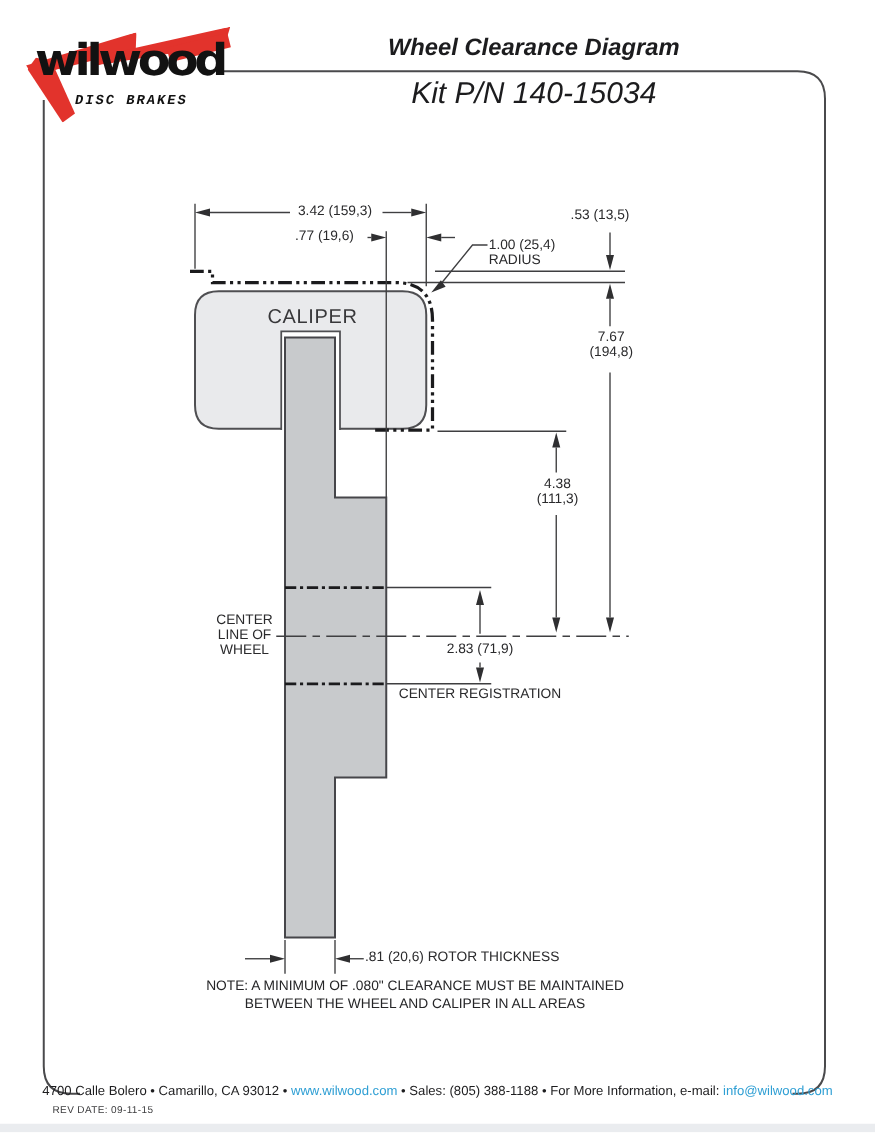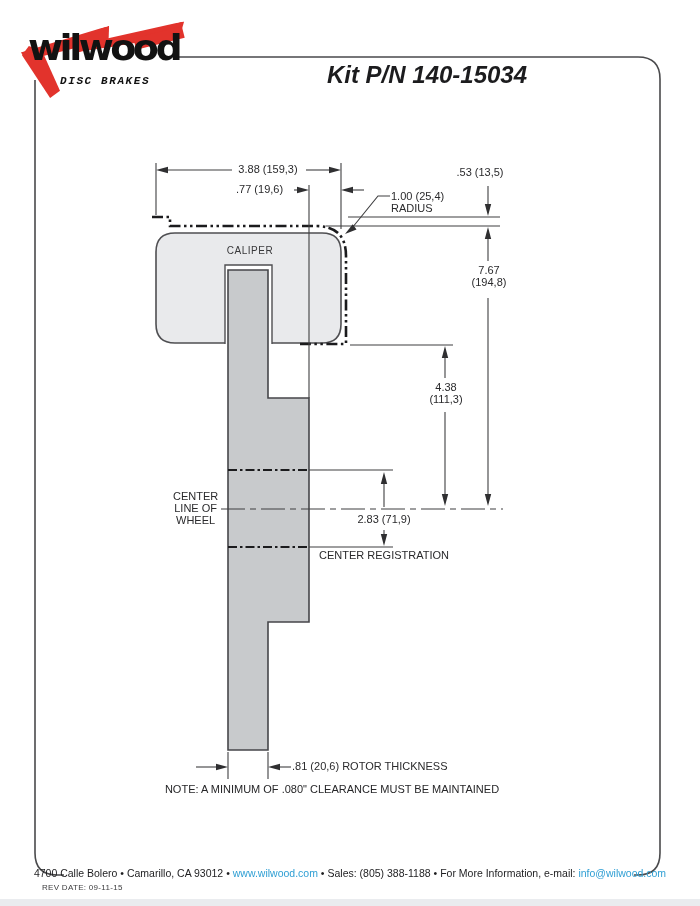--- a/index.html
+++ b/index.html
@@ -5,23 +5,23 @@
   html,body{margin:0;padding:0;background:#fff;}
   #page{position:relative;width:700px;height:906px;background:#fff;overflow:hidden;
         font-family:"Liberation Sans",sans-serif;color:#2a2a2c;}
   #diagram-svg{position:absolute;left:0;top:0;width:700px;height:906px;}
   .lbl{position:absolute;white-space:nowrap;font-size:11px;line-height:12px;color:#2a2a2c;}
   .lbl.bgw{background:#fff;padding:0 2px;}
   .ctr{transform:translateX(-50%);text-align:center;}
   .title{position:absolute;left:427px;top:28px;transform:translateX(-50%);
          font-size:19px;font-weight:bold;font-style:italic;color:#1c1c1e;white-space:nowrap;}
   .kit{position:absolute;left:427px;top:61px;transform:translateX(-50%);
-       font-size:24px;font-weight:bold;font-style:italic;color:#1c1c1e;white-space:nowrap;}
+       font-size:24px;font-weight:normal;font-style:italic;color:#1c1c1e;white-space:nowrap;}
   .caliper-lbl{position:absolute;left:250px;top:245px;transform:translateX(-50%);
-       font-size:10px;letter-spacing:.5px;color:#38383a;}
+       font-size:16px;letter-spacing:.5px;color:#38383a;}
   .note{position:absolute;left:332px;transform:translateX(-50%);font-size:11px;line-height:13px;
         color:#262628;white-space:nowrap;}
   
   #logo{position:absolute;left:16px;top:20px;width:176px;height:86px;}
   .brush{position:absolute;background:#e2332c;}
   #brush-a{left:4px;top:16px;width:92px;height:15px;transform:rotate(-13deg);
            clip-path:polygon(0 40%,100% 0,96% 90%,4% 100%);}
   #brush-b{left:58px;top:10px;width:112px;height:14px;transform:rotate(-9deg);
            clip-path:polygon(0 50%,100% 0,94% 100%,2% 100%);}
   #brush-c{left:6px;top:26px;width:38px;height:52px;
@@ -120,25 +120,26 @@
 
   <div id="logo">
     <div class="brush" id="brush-a" style="background: rgb(226, 51, 44);"></div>
     <div class="brush" id="brush-b" style="background: rgb(226, 51, 44);"></div>
     <div class="brush" id="brush-c" style="background: rgb(226, 51, 44);"></div>
     <div class="brush" id="brush-d" style="background: rgb(226, 51, 44);"></div>
     <div id="logo-brand">wilwood</div>
     <div id="logo-tag">DISC BRAKES</div>
   </div>
 
+  <div class="title">Wheel Clearance Diagram</div>
   <div class="kit">Kit P/N 140-15034</div>
 
   <div class="caliper-lbl">CALIPER</div>
 
-  <div class="lbl bgw ctr" style="left:268px;top:163px;">3.88 (159,3)</div>
+  <div class="lbl bgw ctr" style="left:268px;top:163px;">3.42 (159,3)</div>
 
   <div class="lbl bgw" style="left:234px;top:183px;">.77 (19,6)</div>
 
   <div class="lbl" style="left:391px;top:190px;">
     <div>1.00 (25,4)</div>
     <div>RADIUS</div>
   </div>
 
   <div class="lbl ctr" style="left:480px;top:166px;">.53 (13,5)</div>
 
@@ -157,20 +158,21 @@
     <div>LINE OF</div>
     <div>WHEEL</div>
   </div>
 
   <div class="lbl ctr" style="left:384px;top:513px;">2.83 (71,9)</div>
   <div class="lbl ctr" style="left:384px;top:525px;margin-top:24px;">CENTER REGISTRATION</div>
 
   <div class="lbl" style="left:292px;top:760px;">.81 (20,6) ROTOR THICKNESS</div>
 
   <div class="note" style="top:783px;">NOTE: A MINIMUM OF .080" CLEARANCE MUST BE MAINTAINED</div>
+  <div class="note" style="top:797px;">BETWEEN THE WHEEL AND CALIPER IN ALL AREAS</div>
 
   <div id="footer-line">
     <span>4700 Calle Bolero</span>
     <span>•</span>
     <span>Camarillo, CA 93012</span>
     <span>•</span>
     <span class="lnk" id="footer-web" style="color: rgb(47, 159, 212);">www.wilwood.com</span>
     <span>•</span>
     <span>Sales: (805) 388-1188</span>
     <span>•</span>

